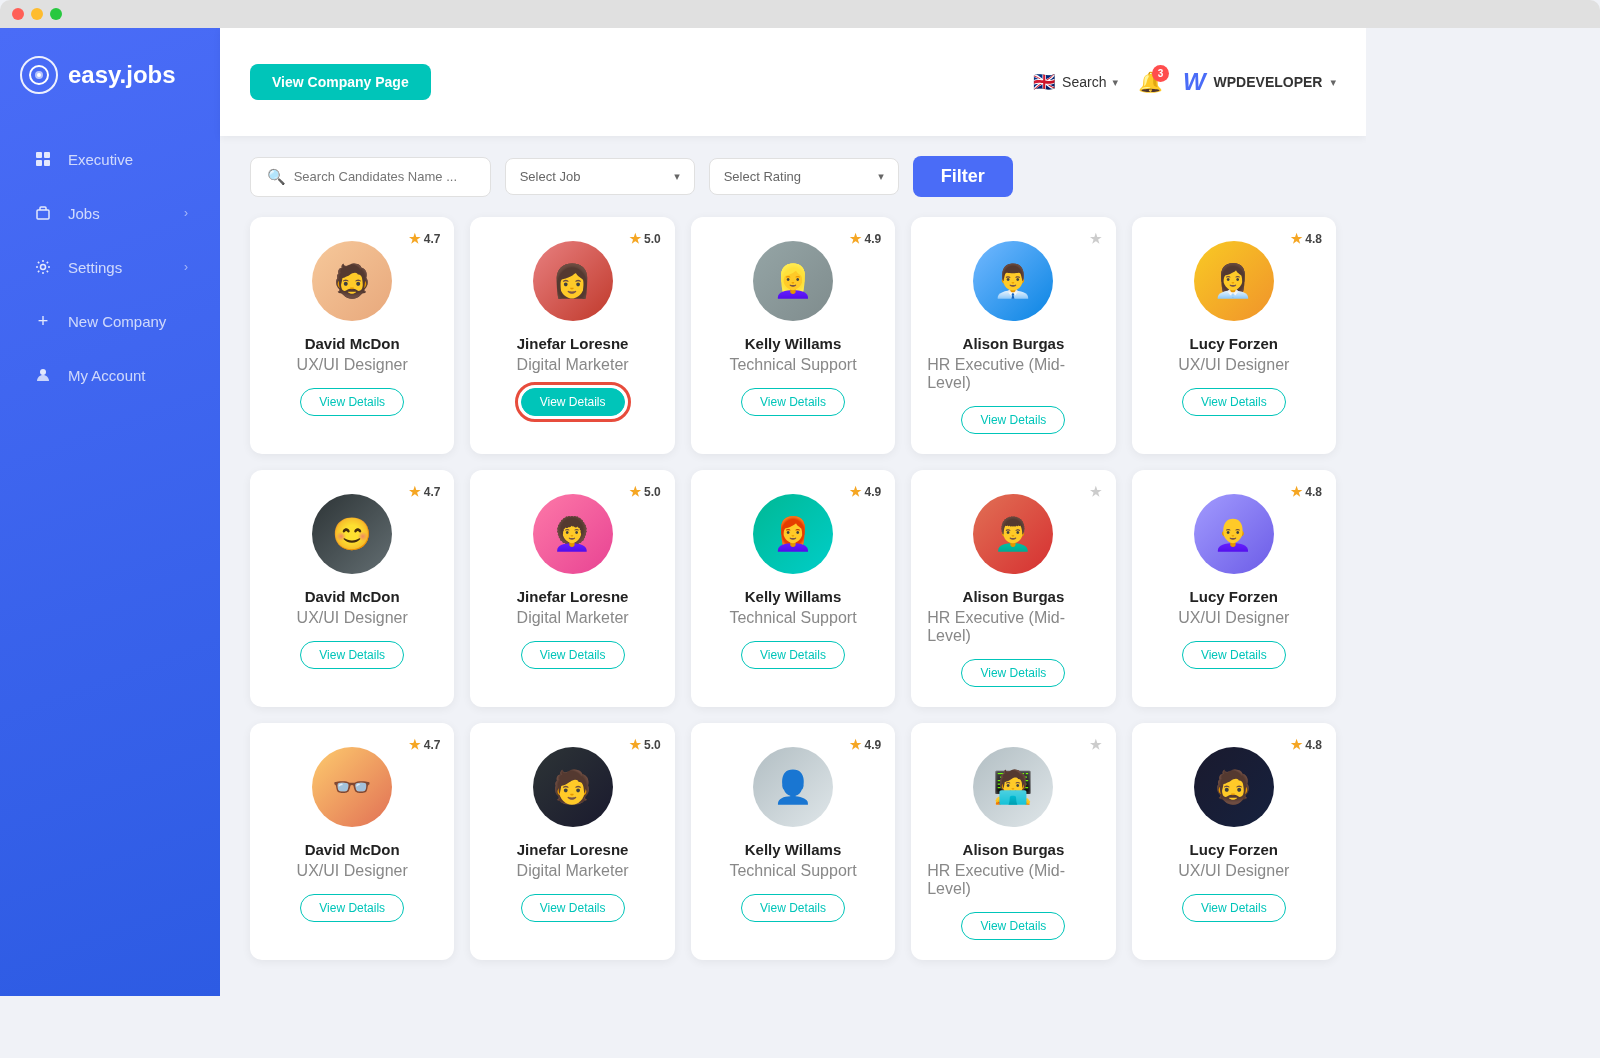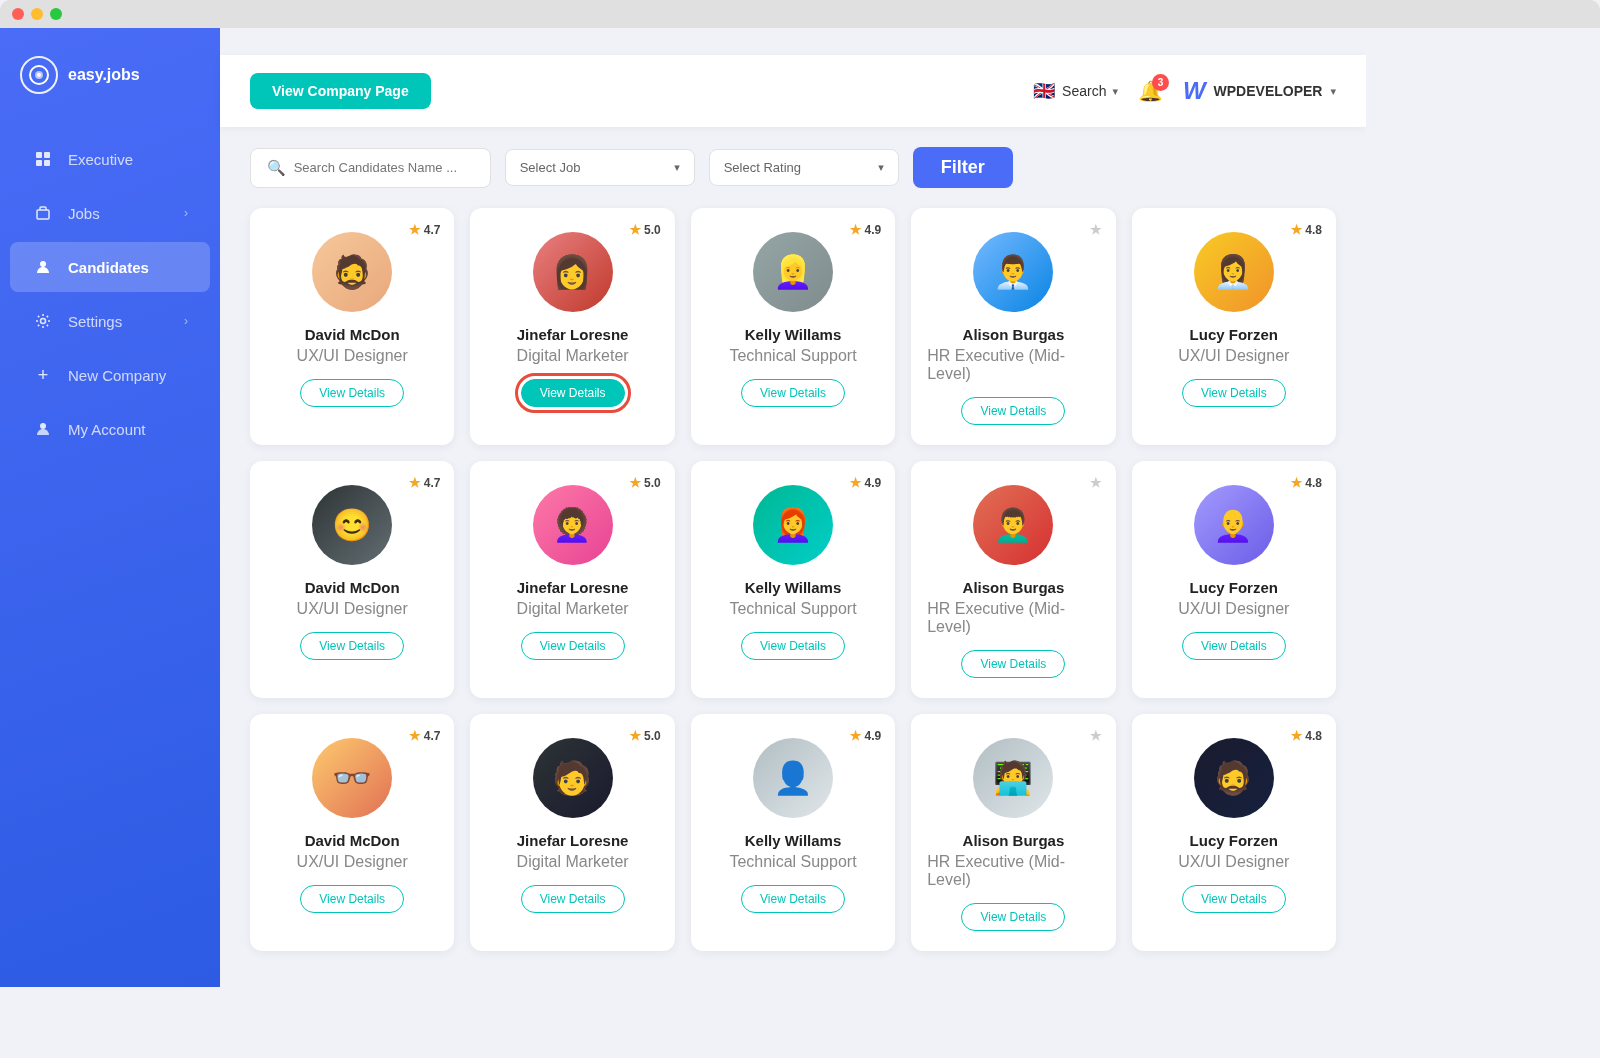--- a/index.html
+++ b/index.html
@@ -6,32 +6,32 @@
     body { font-family: 'Segoe UI', Arial, sans-serif; background: #f0f2f7; display: flex; width: 1366px; min-height: 868px; overflow: hidden; }
     .dot { width: 12px; height: 12px; border-radius: 50%; }
     .dot-red { background: #ff5f57; }
     .dot-yellow { background: #febc2e; }
     .dot-green { background: #28c840; }
 
     
     .sidebar { width: 220px; background: linear-gradient(160deg, #4a6cf7 0%, #2d5be3 100%); display: flex; flex-direction: column; padding: 0; min-height: 840px; }
     .sidebar-logo { display: flex; align-items: center; padding: 28px 20px 28px 20px; gap: 10px; }
     .logo-icon { width: 38px; height: 38px; border: 2.5px solid rgba(255,255,255,0.9); border-radius: 50%; display: flex; align-items: center; justify-content: center; color: white; font-size: 16px; font-weight: bold; }
-    .logo-text { color: white; font-size: 16px; font-weight: 600; }
+    .logo-text { color: white; font-size: 24px; font-weight: 600; }
     .sidebar-nav { display: flex; flex-direction: column; flex: 1; padding: 10px 0; }
     .nav-item { display: flex; align-items: center; gap: 14px; padding: 14px 22px; color: rgba(255,255,255,0.75); font-size: 15px; cursor: pointer; position: relative; border-radius: 8px; margin: 2px 10px; }
     .nav-item.active { background: rgba(255,255,255,0.2); color: white; font-weight: 600; }
     .nav-icon { width: 22px; height: 22px; display: flex; align-items: center; justify-content: center; font-size: 15px; }
     .nav-arrow { margin-left: auto; font-size: 12px; opacity: 0.7; }
 
     
     .main-content { flex: 1; background: #f0f2f7; display: flex; flex-direction: column; }
 
     
-    .topbar { background: white; padding: 18px 30px; display: flex; align-items: center; justify-content: space-between; box-shadow: 0 2px 8px rgba(0,0,0,0.05); margin-top: 27px; }
+    .topbar { background: white; padding: 36px 30px; display: flex; align-items: center; justify-content: space-between; box-shadow: 0 2px 8px rgba(0,0,0,0.05); }
     .topbar-left { display: flex; align-items: center; }
     .btn-view-company { background: #00c5b9; color: white; border: none; padding: 10px 22px; border-radius: 8px; font-size: 14px; font-weight: 600; cursor: pointer; }
     .topbar-right { display: flex; align-items: center; gap: 20px; }
     .lang-selector { display: flex; align-items: center; gap: 6px; cursor: pointer; color: #333; font-size: 14px; }
     .chevron-down { font-size: 11px; color: #666; }
     .notification-btn { position: relative; cursor: pointer; }
     .notif-badge { position: absolute; top: -5px; right: -6px; background: #ff4d4d; color: white; font-size: 10px; width: 17px; height: 17px; border-radius: 50%; display: flex; align-items: center; justify-content: center; font-weight: bold; }
     .company-selector { display: flex; align-items: center; gap: 8px; cursor: pointer; }
 
     
@@ -115,29 +115,20 @@
     </div>
     <div class="nav-item">
       <span class="nav-icon">
         <svg width="16" height="16" fill="white" opacity="0.85" viewBox="0 0 16 16">
               <rect x="2" y="5" width="12" height="9" rx="1" stroke="white" stroke-width="1.5" fill="none"></rect>
               <path d="M5 5V3a1 1 0 0 1 1-1h4a1 1 0 0 1 1 1v2" stroke="white" stroke-width="1.5" fill="none"></path>
             </svg>
       </span>
       <span>Jobs</span>
       <span class="nav-arrow">›</span>
-    </div>
-    <div class="nav-item active">
-      <span class="nav-icon">
-        <svg width="16" height="16" fill="white" viewBox="0 0 16 16">
-              <circle cx="8" cy="5" r="3"></circle>
-              <path d="M2 14c0-3.3 2.7-6 6-6s6 2.7 6 6" fill="white"></path>
-            </svg>
-      </span>
-      <span>Candidates</span>
     </div>
     <div class="nav-item">
       <span class="nav-icon">
         <svg width="16" height="16" fill="none" stroke="white" stroke-width="1.5" opacity="0.85" viewBox="0 0 16 16">
               <circle cx="8" cy="8" r="2.5"></circle>
               <path d="M8 1v2M8 13v2M1 8h2M13 8h2M2.9 2.9l1.4 1.4M11.7 11.7l1.4 1.4M2.9 13.1l1.4-1.4M11.7 4.3l1.4-1.4"></path>
             </svg>
       </span>
       <span>Settings</span>
       <span class="nav-arrow">›</span>

